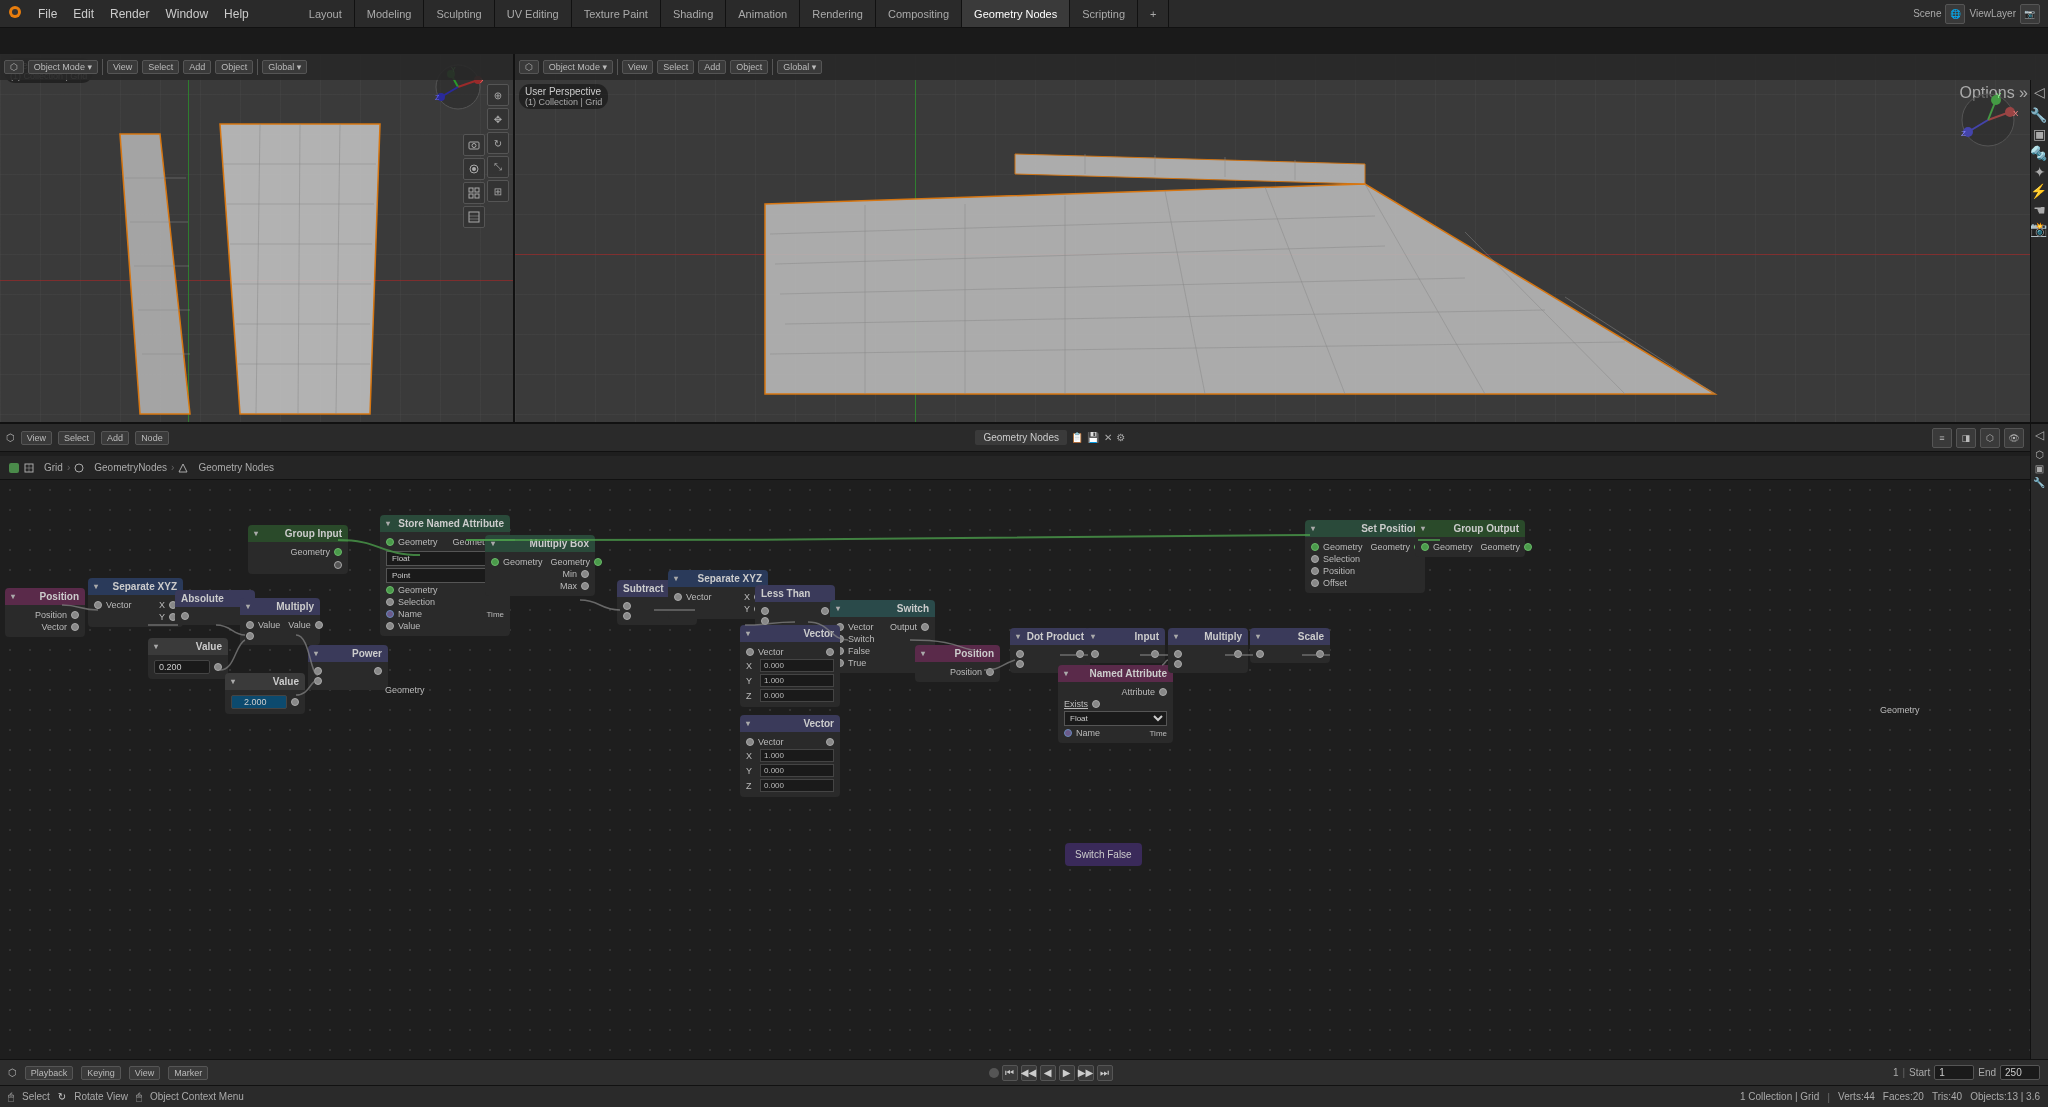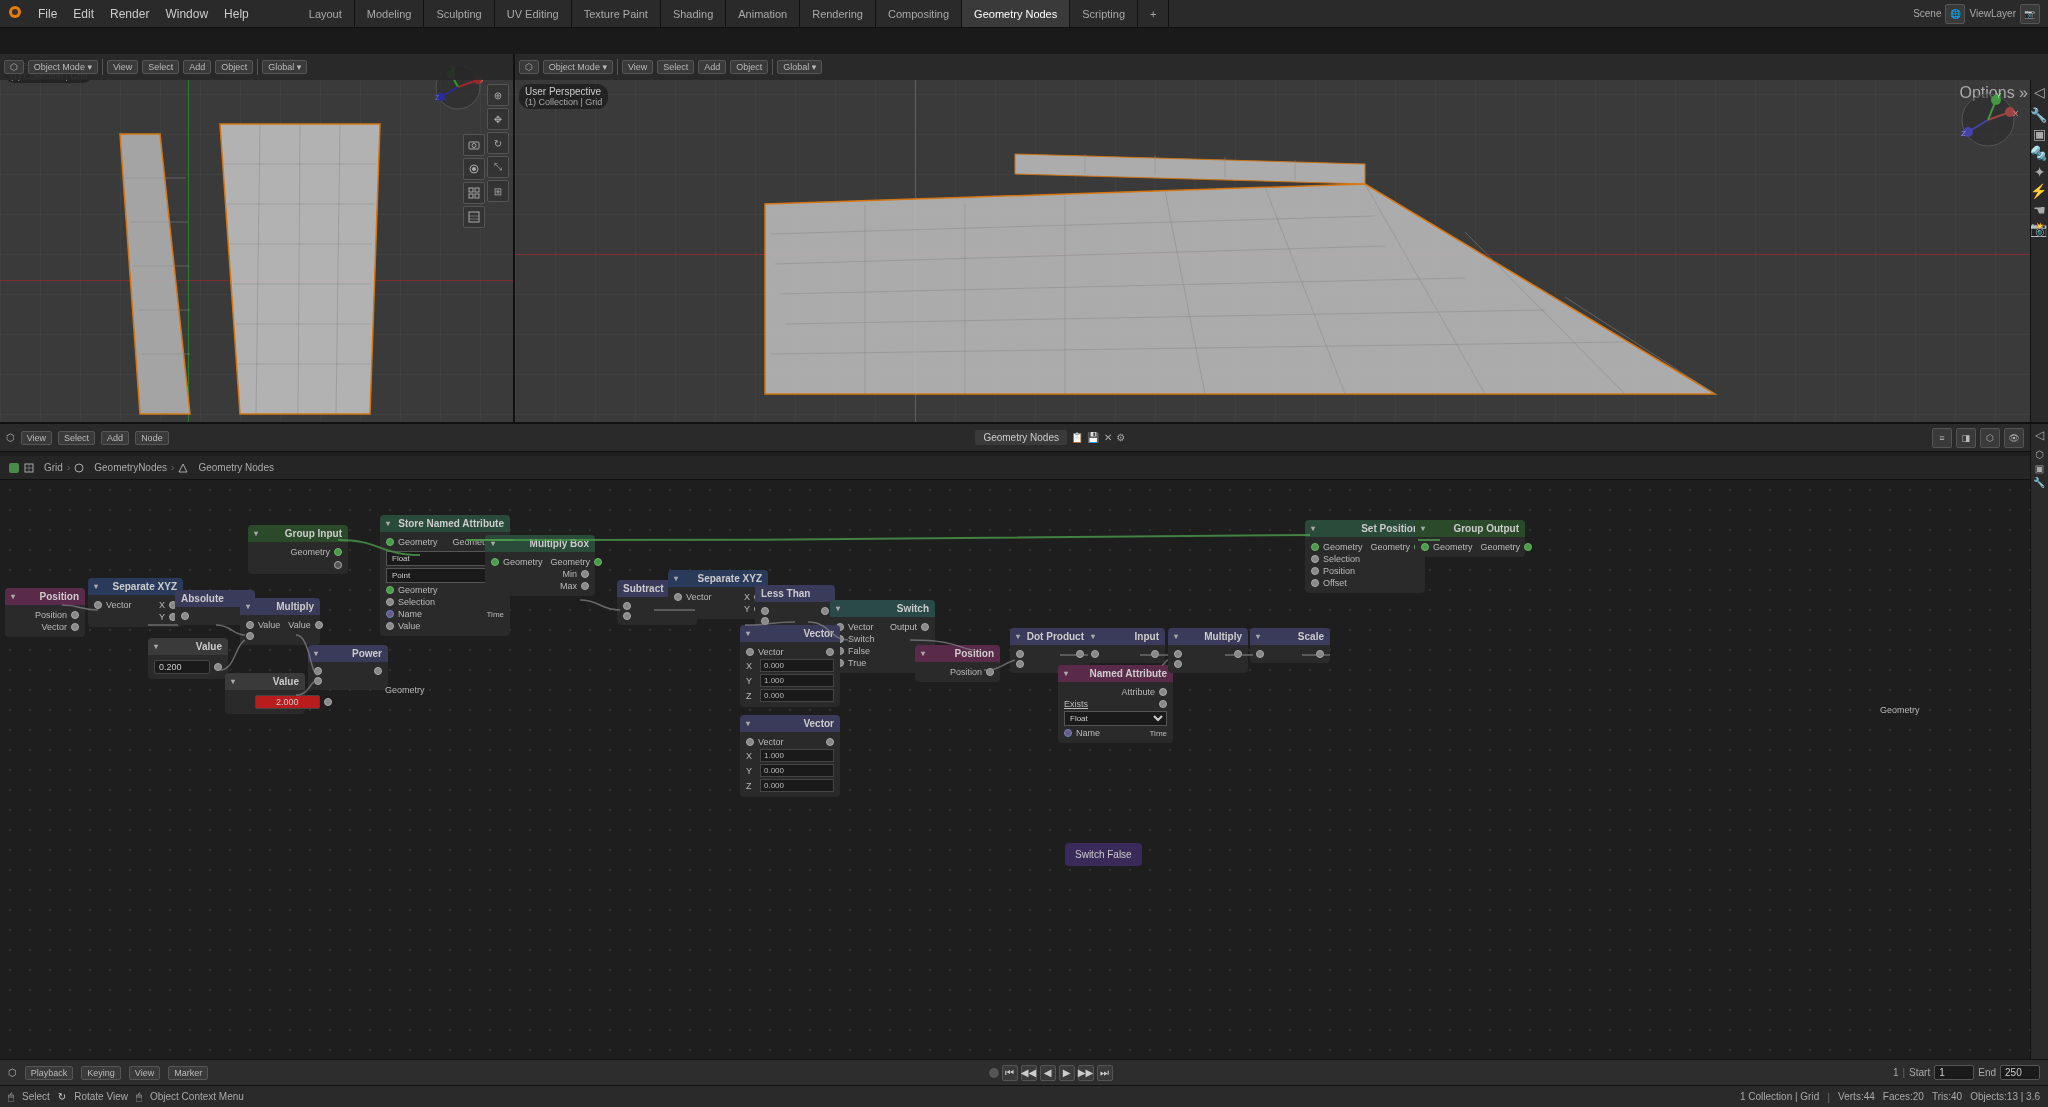--- a/index.html
+++ b/index.html
@@ -890,21 +890,21 @@
           </div>
         </div>
 
         <div class="node" style="left:225px;top:193px;width:70px;">
           <div class="node-header" style="background:#3a3a3a;justify-content:space-between;">
             <span style="font-size:8px;color:#aaa;">▾</span>
             <span>Value</span>
           </div>
           <div class="node-body">
             <div class="node-row">
-              <span style="background:#b91c1c;border:1px solid #444;border-radius:2px;padding:1px 20px;font-size:9px;color:#ccc;flex:1;margin-left:24px;">2.000</span>
+              <span style="background:#0c4a6e;border:1px solid #444;border-radius:2px;padding:1px 12px;font-size:9px;color:#ccc;flex:1;">2.000</span>
               <div class="node-socket socket-grey"></div>
             </div>
           </div>
         </div>
 
         <div class="node" style="left:308px;top:165px;width:65px;">
           <div class="node-header" style="background:#3a3a5a;justify-content:space-between;">
             <span style="font-size:8px;color:#aaa;">▾</span>
             <span>Power</span>
           </div>
@@ -1053,21 +1053,21 @@
         <div class="node" style="left:1058px;top:185px;width:115px;">
           <div class="node-header" style="background:#5a2a4a;justify-content:space-between;">
             <span style="font-size:8px;color:#aaa;">▾</span>
             <span>Named Attribute</span>
           </div>
           <div class="node-body">
             <div class="node-row" style="justify-content:flex-end;">
               <span>Attribute</span>
               <div class="node-socket socket-grey"></div>
             </div>
-            <div class="node-row" style="justify-content:space-between;text-decoration:underline;">
+            <div class="node-row" style="justify-content:flex-start;text-decoration:underline;">
               <span>Exists</span>
               <div class="node-socket socket-grey"></div>
             </div>
 
             <div class="node-row">
               <select style="background:#1a1a1a;border:1px solid #555;color:#ccc;font-size:8px;width:100%;padding:1px;">
                 <option>Float</option>
               </select>
             </div>
             <div class="node-row">

